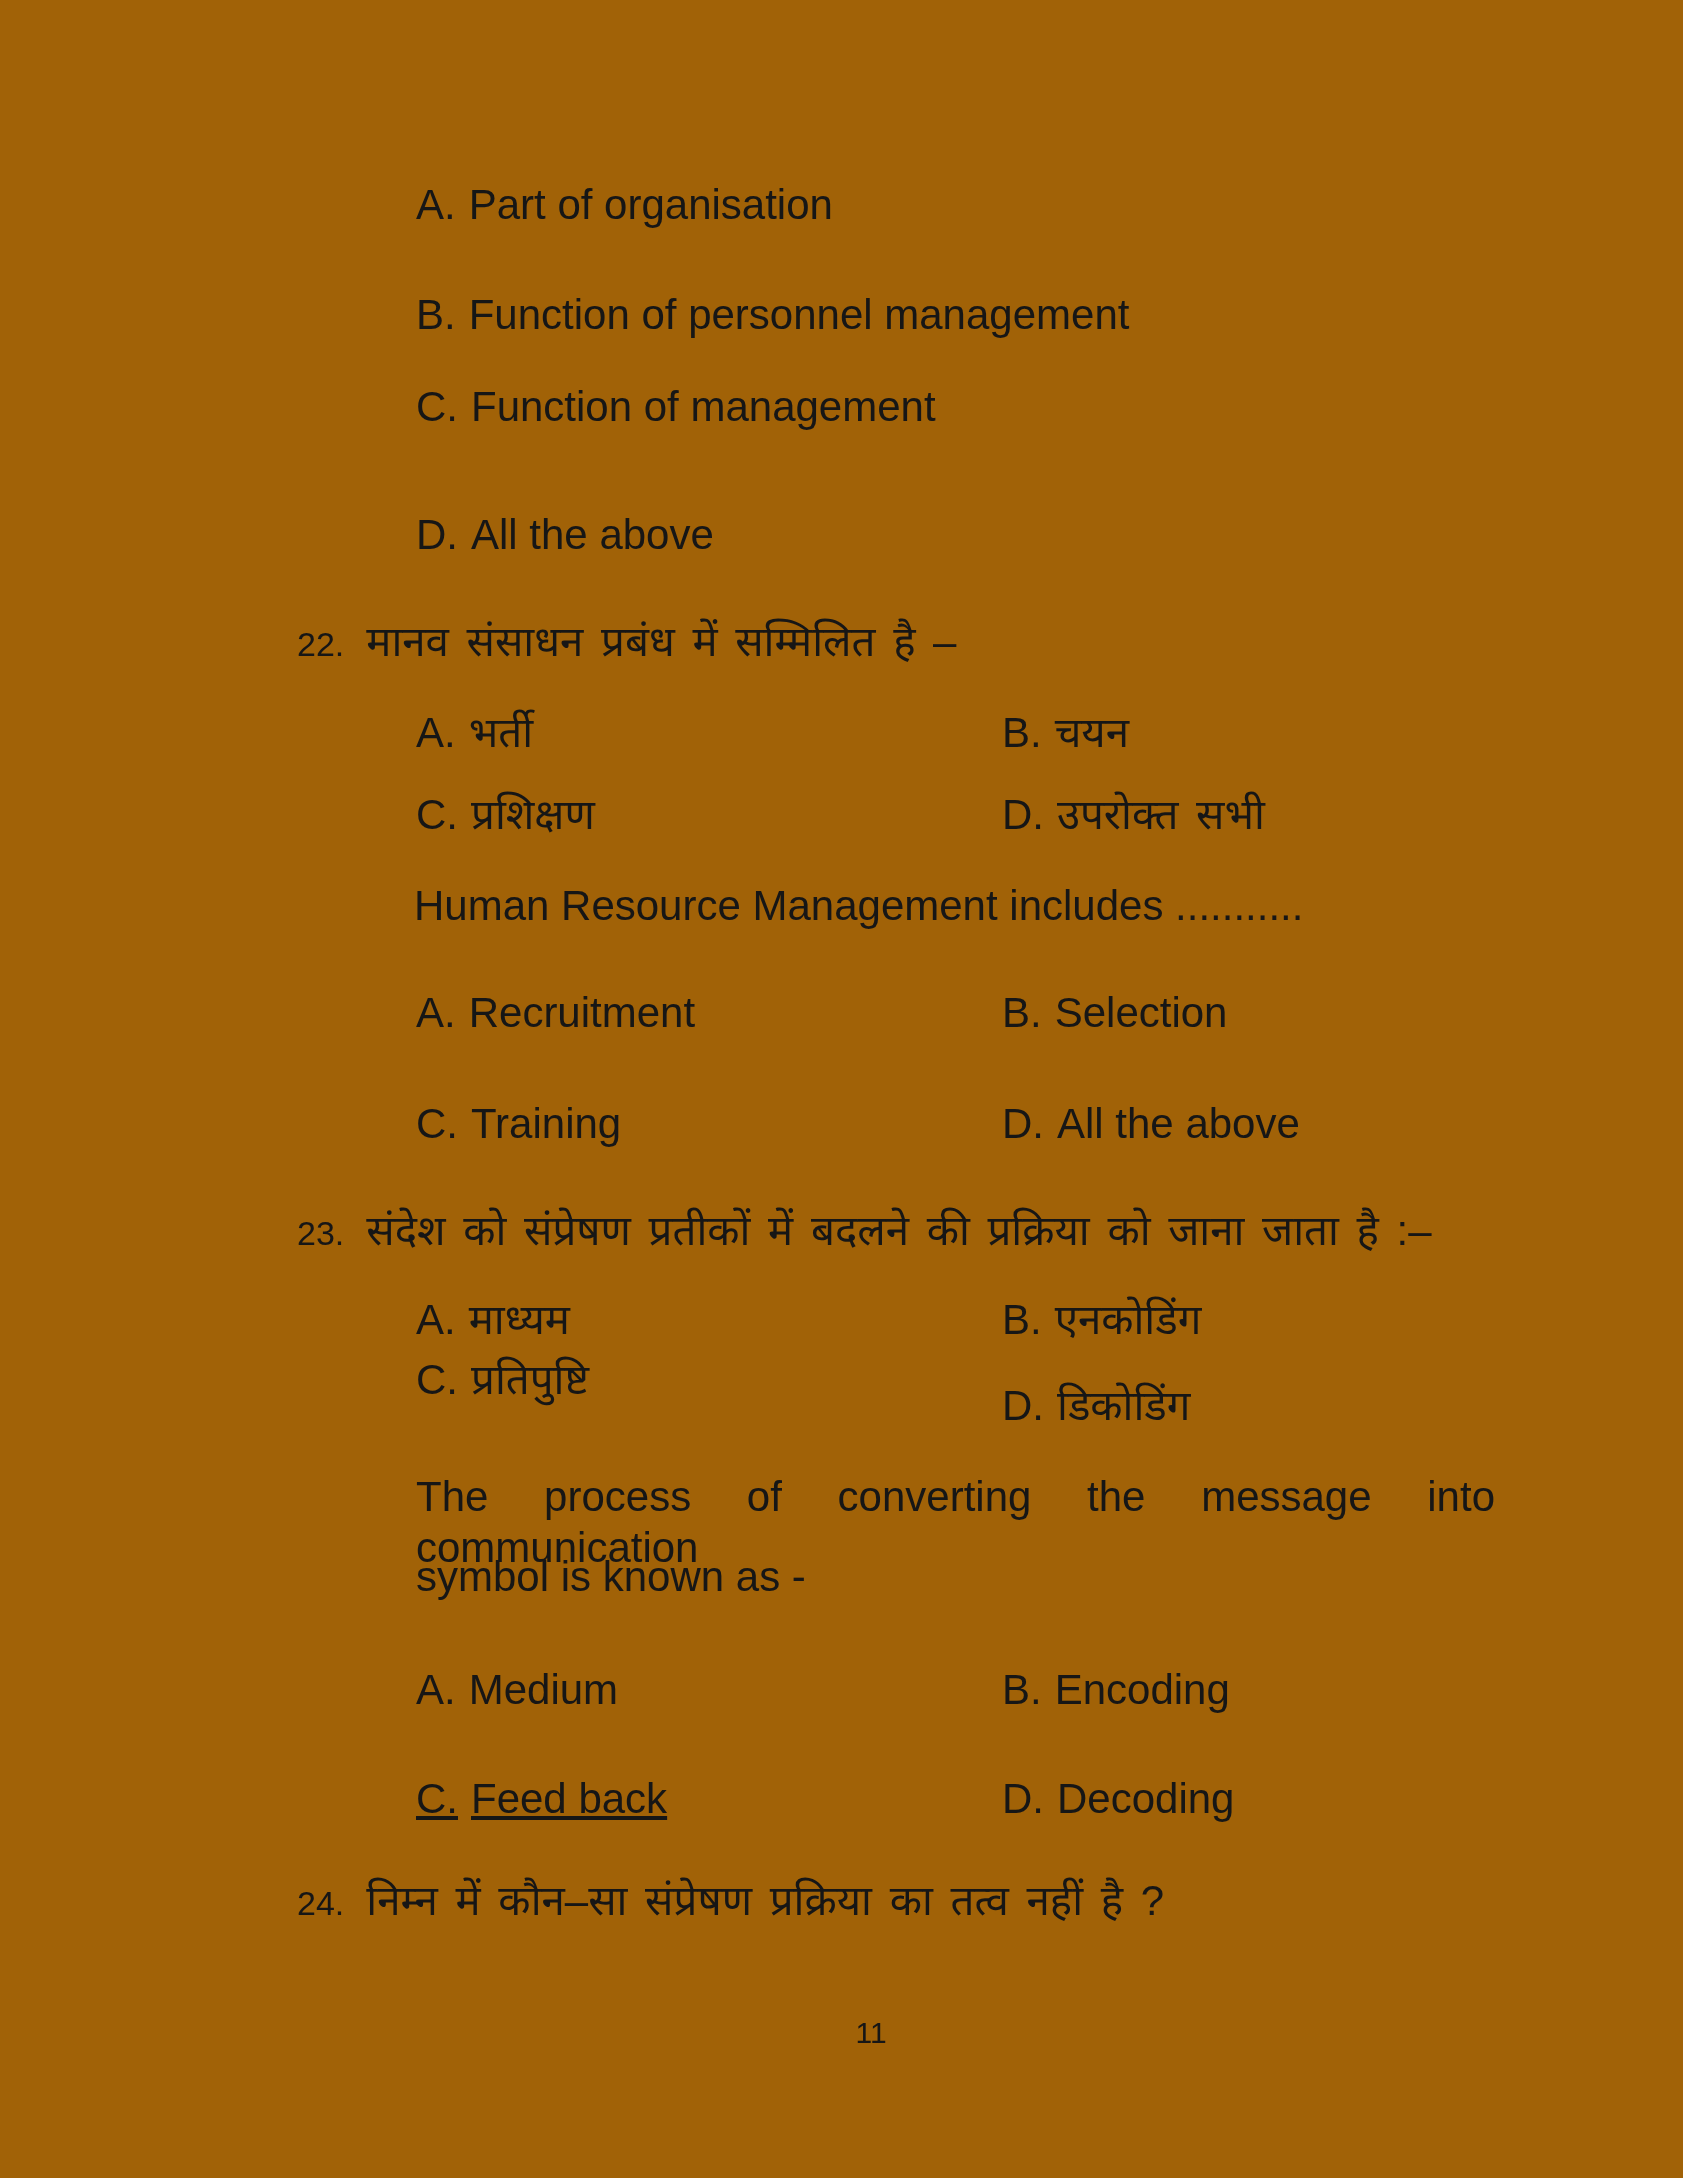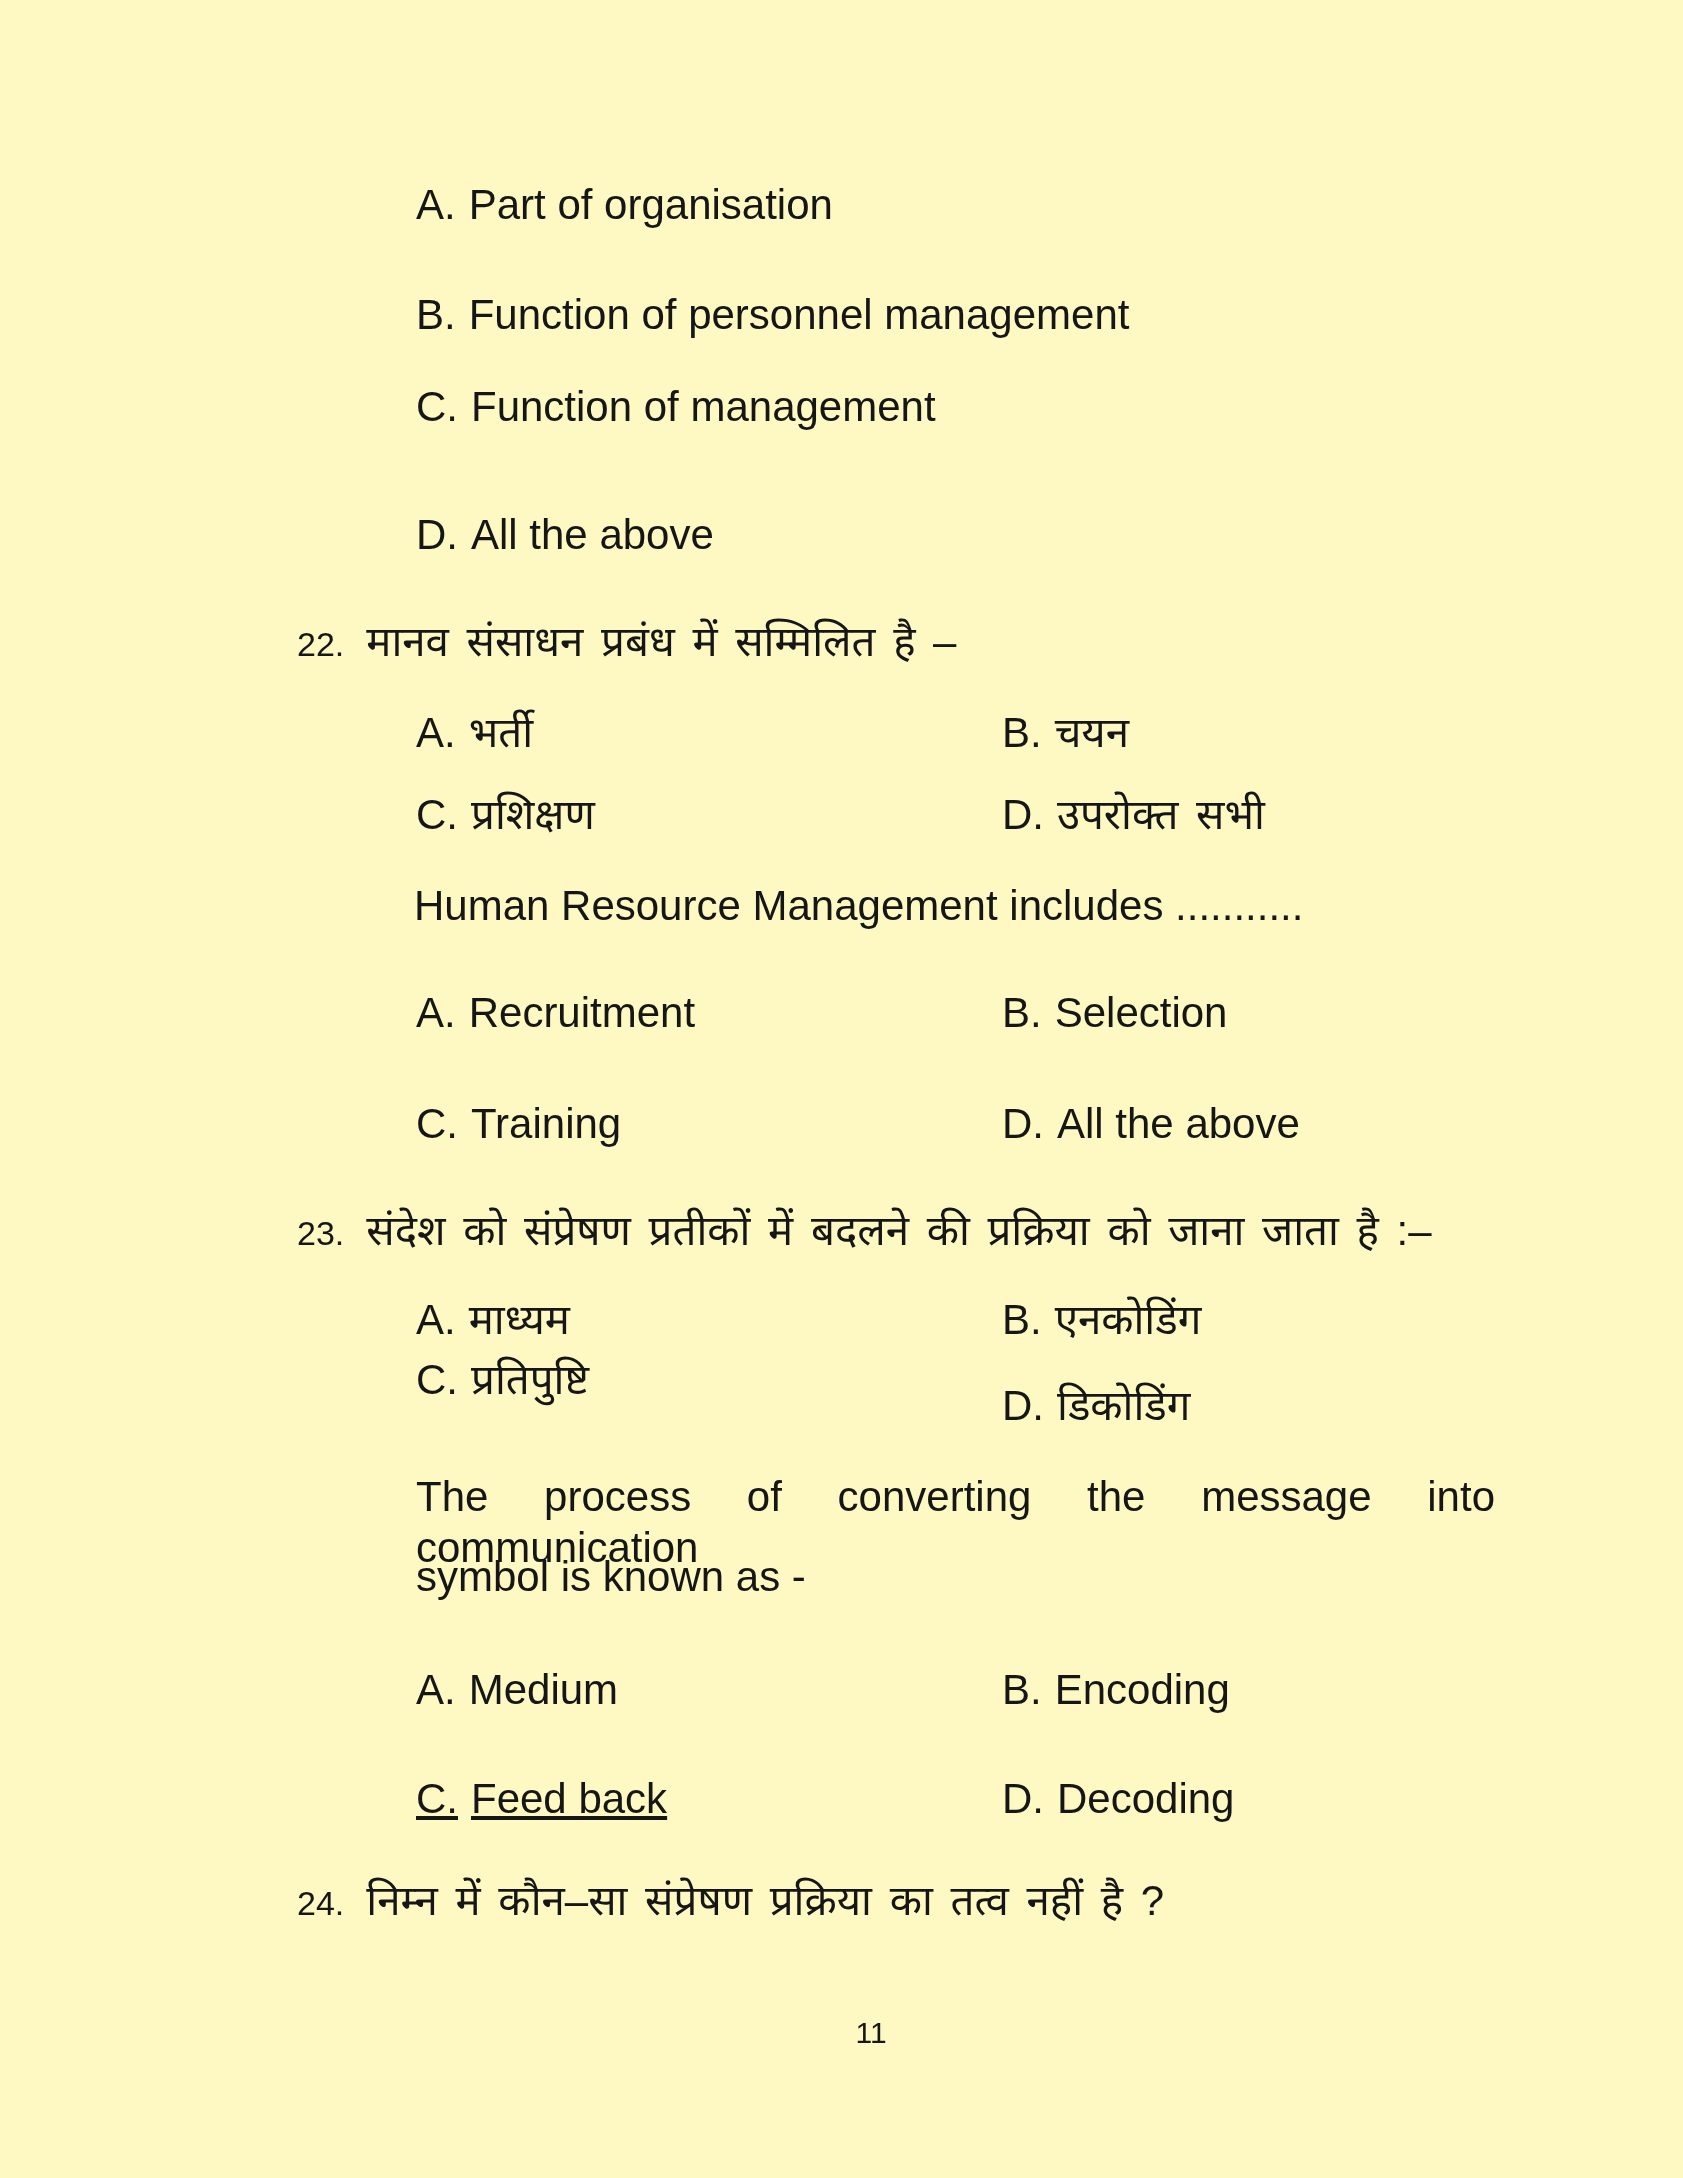--- a/index.html
+++ b/index.html
@@ -4,21 +4,21 @@
 <style>
   html, body {
     margin: 0;
     padding: 0;
     background: #ffffff;
   }
   .page {
     position: relative;
     width: 1683px;
     height: 2178px;
-    background: #fef9c3;
+    background: #a16207;
     font-family: "Liberation Sans", "DejaVu Sans", sans-serif;
     color: #161616;
     overflow: hidden;
   }
   .abs {
     position: absolute;
     line-height: 51px;
     white-space: nowrap;
   }
   .opt   { font-size: 42px; }

